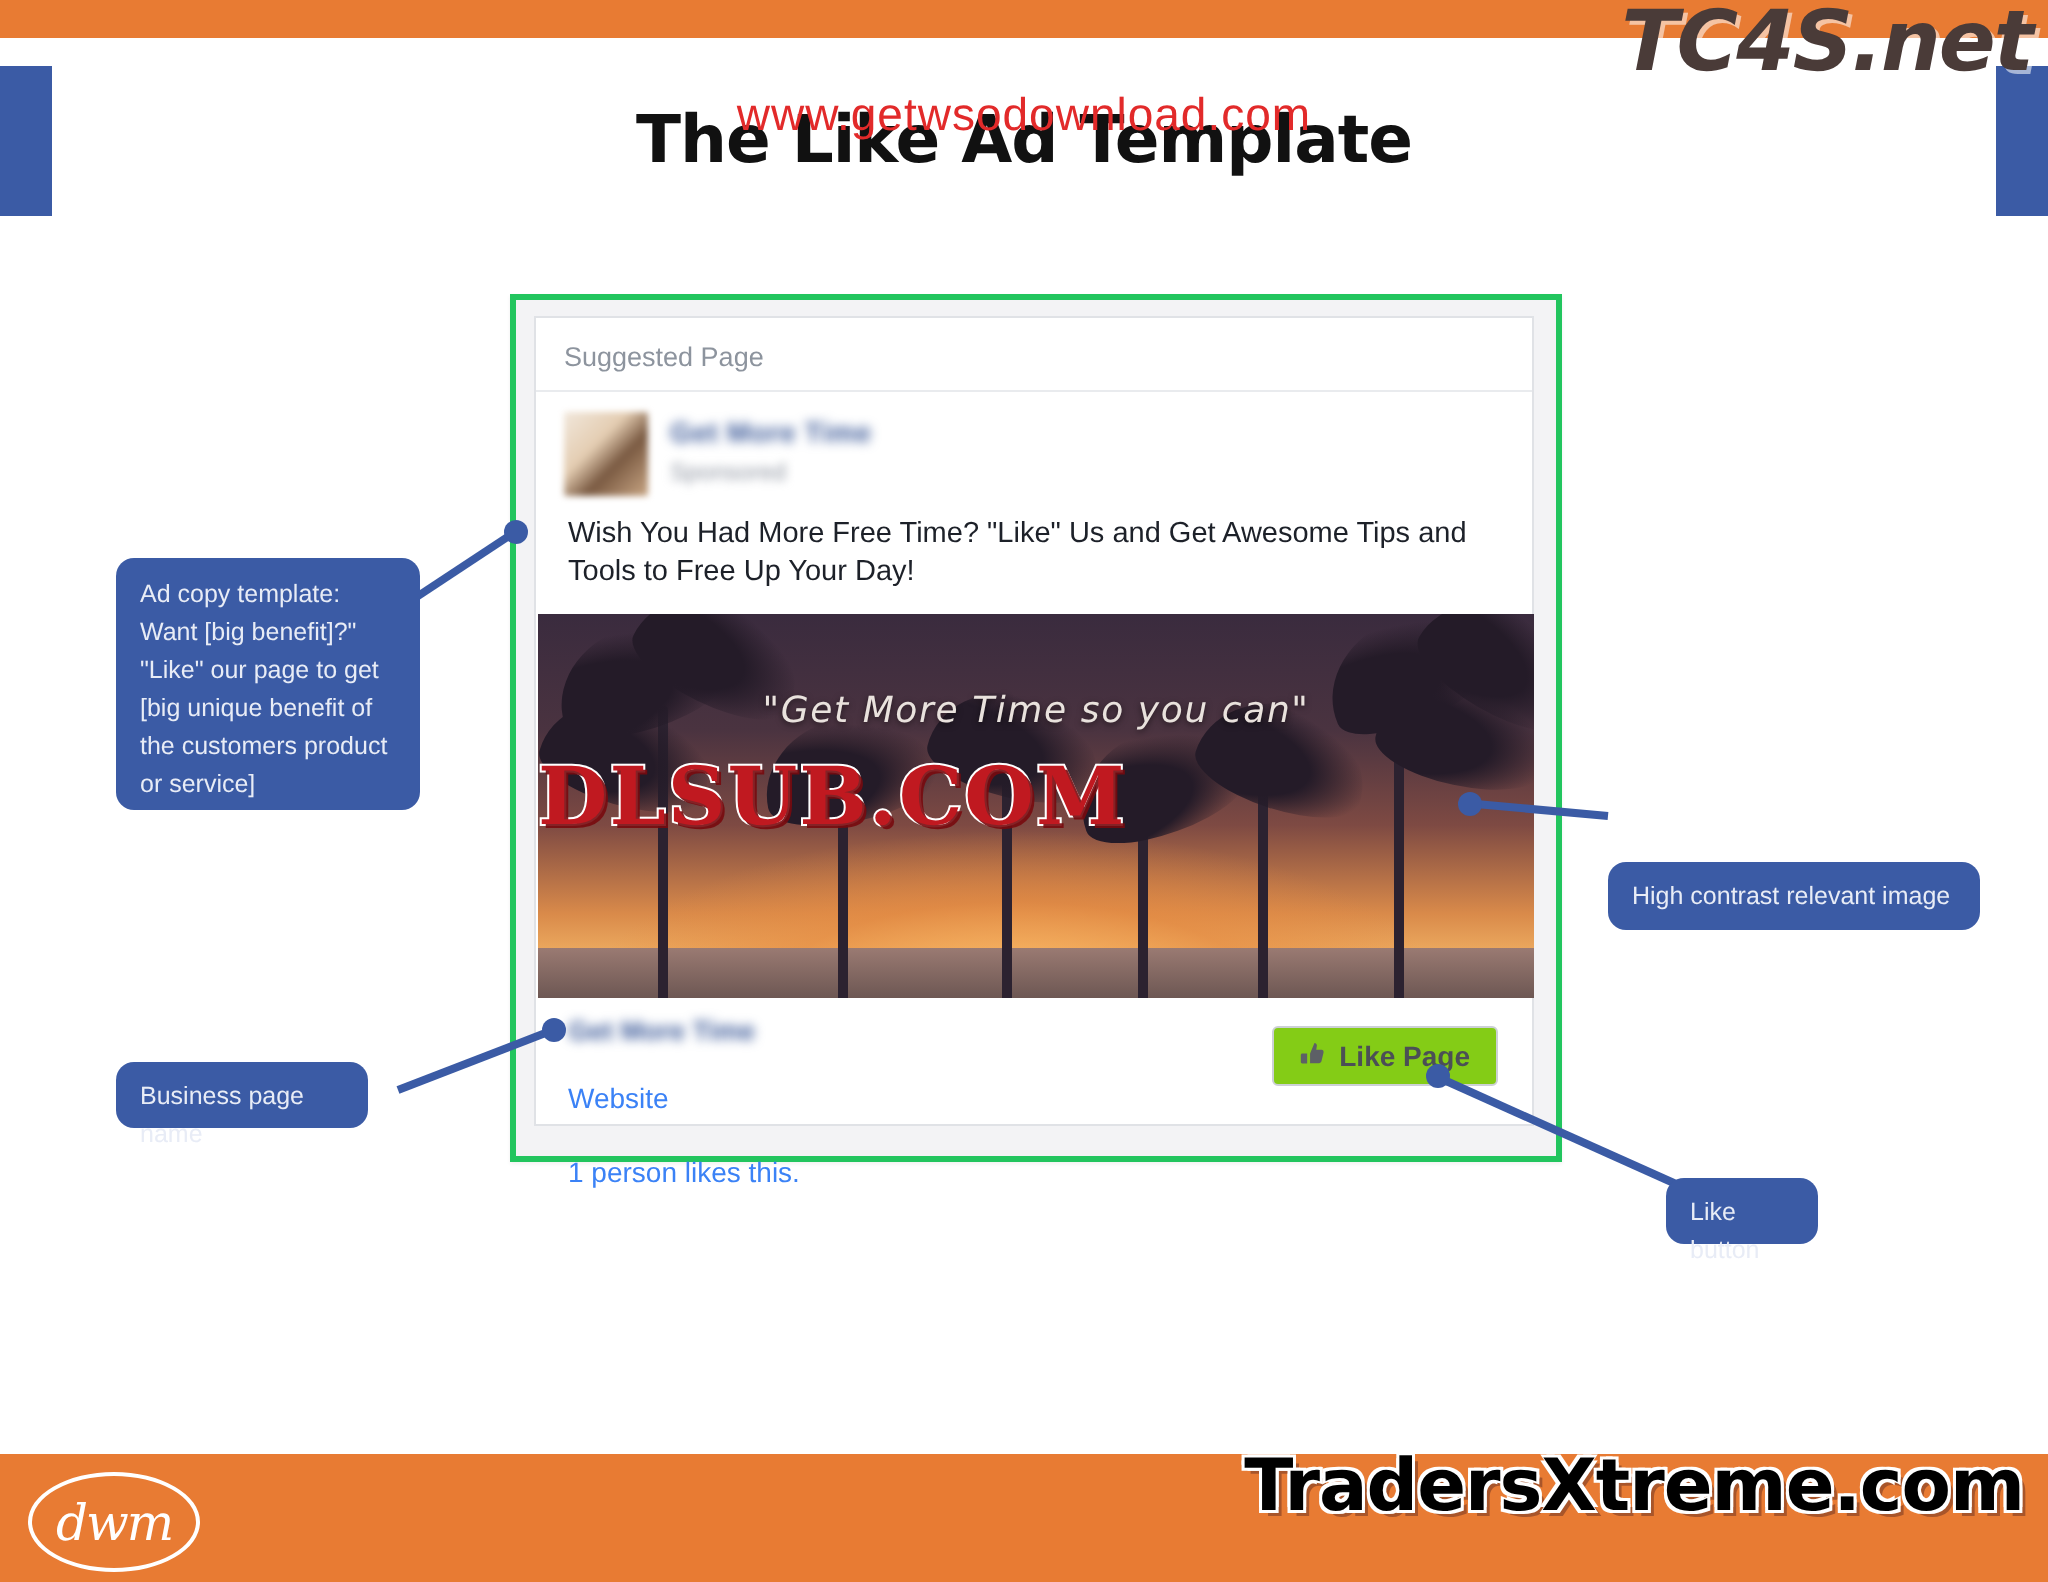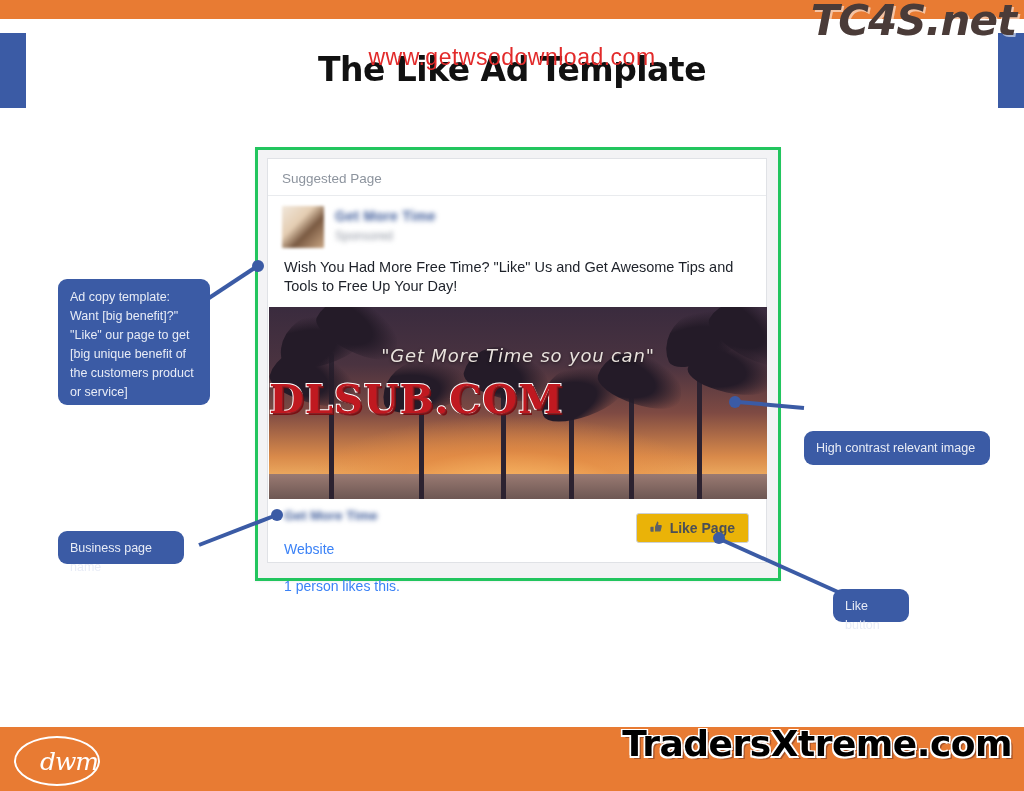--- a/index.html
+++ b/index.html
@@ -124,21 +124,21 @@
     position:relative;padding:9px 14px 12px 16px;height:58px;box-sizing:border-box;
   }
   .footer-pagename{
     font-size:13.5px;font-weight:bold;color:#3b5998;
     filter:blur(2.6px);height:13px;
   }
   .footer-line{font-size:14px;color:#3b82f6;line-height:1.33;margin-top:19px;}
   .like-btn{
     position:absolute;right:17px;top:14px;
     display:flex;align-items:center;gap:7px;
-    padding:6px 13px;background:#eab308;
+    padding:6px 13px;background:#84cc16;
     border:1px solid #ccd0d5;border-radius:3px;
     font-size:14px;font-weight:bold;color:#4b4f56;
   }
   .thumb{width:13px;height:13px;fill:#5d6066;display:block;}
 
   
   .callout{
     position:absolute;background:#3b5ba5;color:#e8ecf6;
     border-radius:9px;
     font-family:"Liberation Sans", sans-serif;
@@ -149,21 +149,21 @@
   #callout-image{left:804px;top:391px;width:186px;height:34px;padding-top:8px;margin-top:40px;}
   #callout-pagename{left:58px;top:531px;width:126px;height:33px;padding-top:8px;}
   #callout-like{left:833px;top:589px;width:76px;height:33px;padding-top:8px;}
 
   svg.connectors{position:absolute;left:0;top:0;width:1024px;height:791px;pointer-events:none;}
 
   
   .dwm{
     position:absolute;left:14px;top:736px;width:82px;height:46px;
     border:2.5px solid #ffffff;border-radius:50%;
-    display:flex;align-items:center;justify-content:flex-end;
+    display:flex;align-items:center;justify-content:center;
   }
   .dwm span{
     font-family:"DejaVu Serif", serif;font-style:italic;
     font-size:25px;color:#ffffff;letter-spacing:-1px;
   }
   .tx{
     position:absolute;right:12px;top:723px;
     font-family:"DejaVu Sans", sans-serif;
     font-size:36px;font-weight:bold;
     color:#000000;letter-spacing:-.5px;

